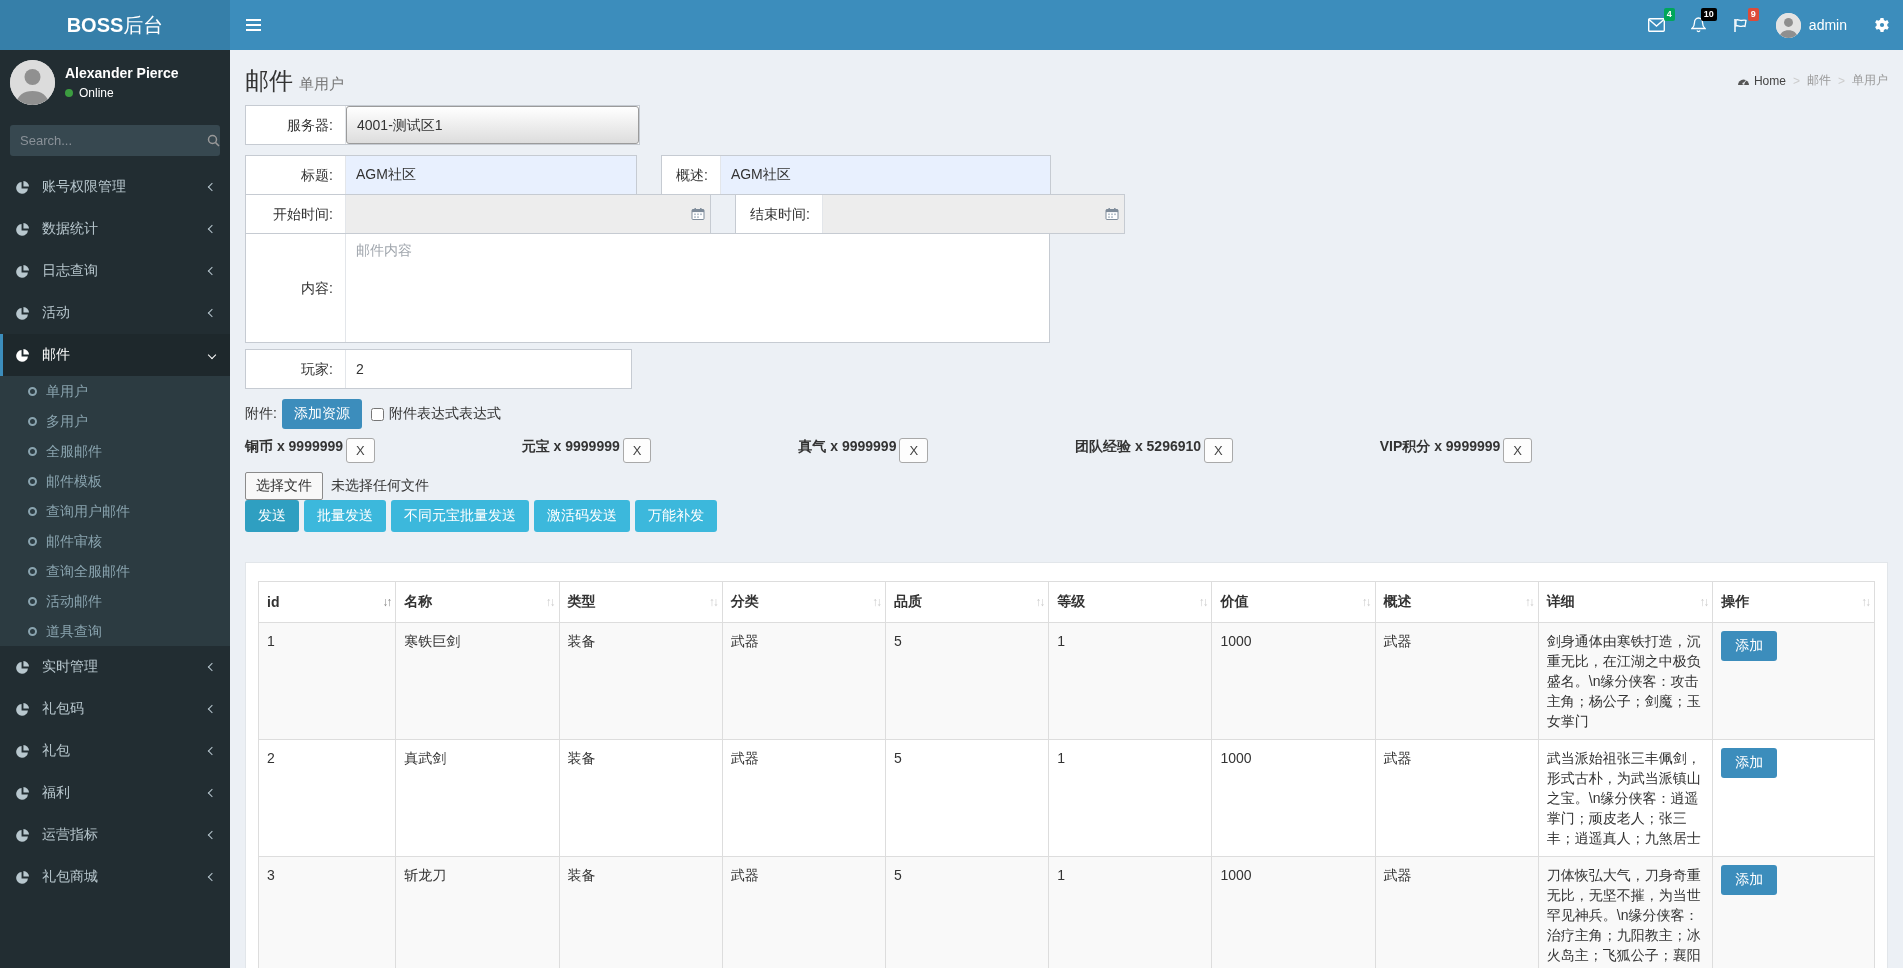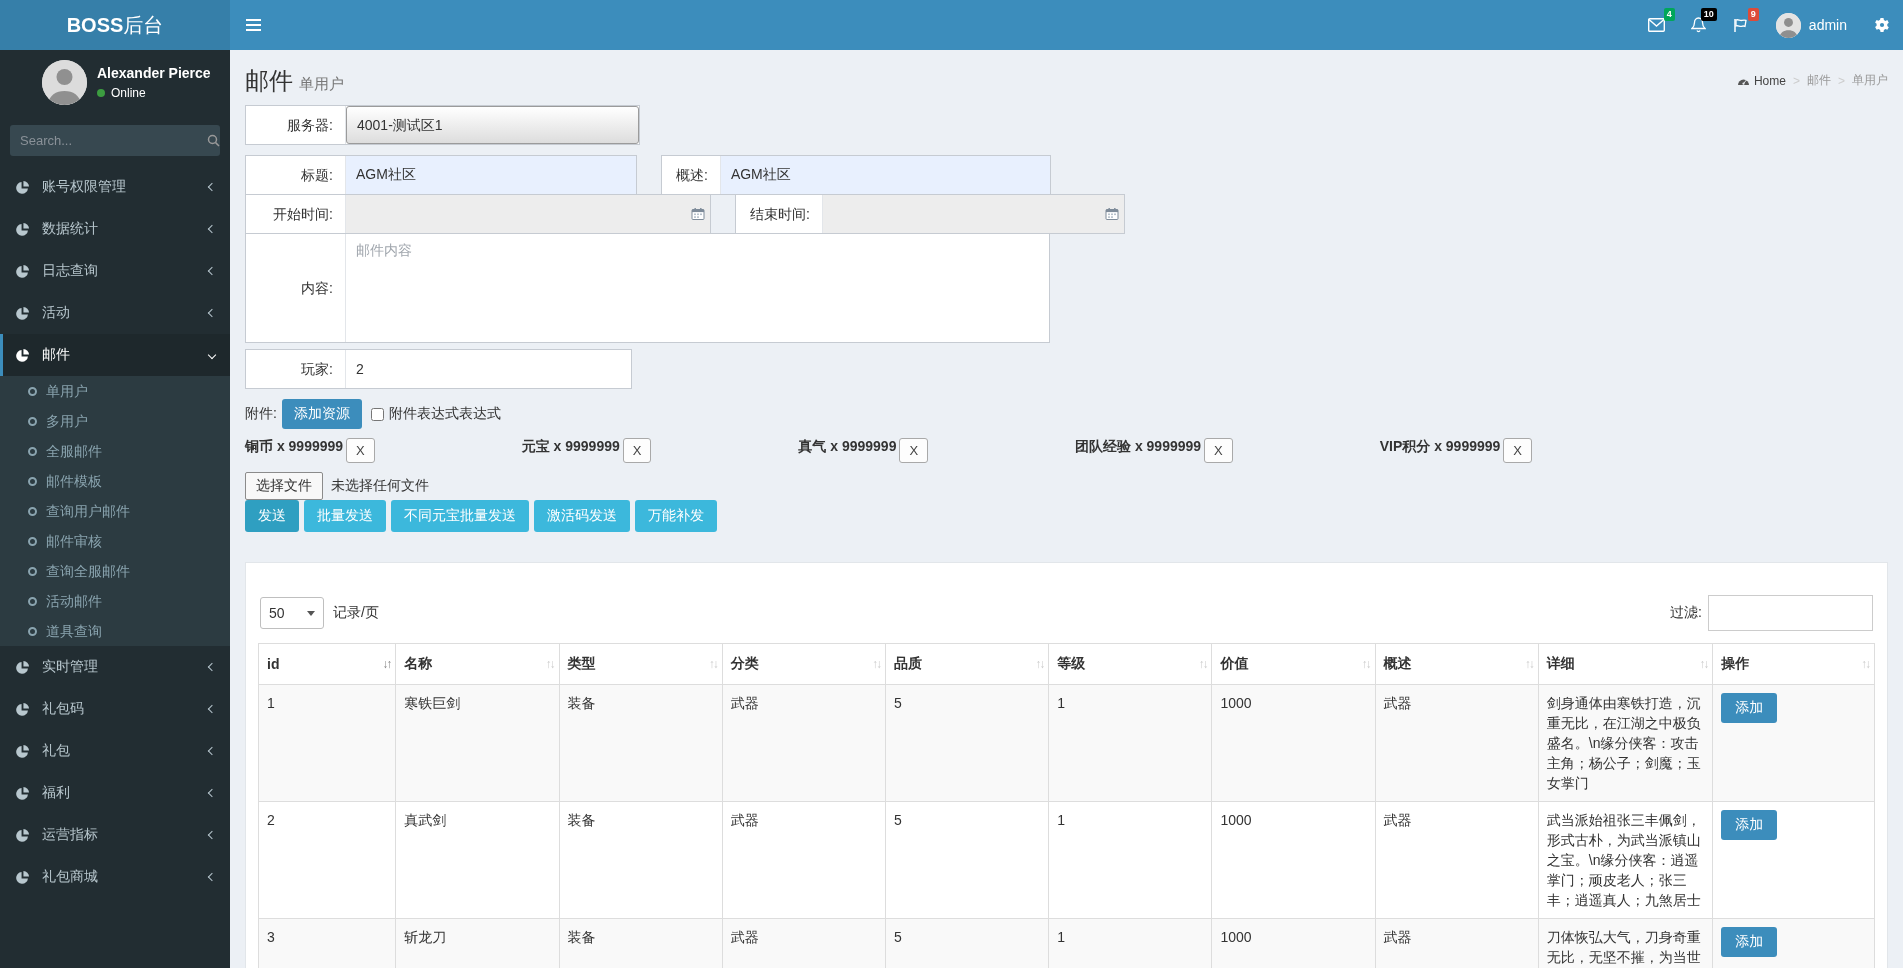--- a/index.html
+++ b/index.html
@@ -16,21 +16,21 @@
   .navbar-right { margin-left:auto; display:flex; align-items:stretch; }
   .nav-icon-item { position:relative; width:42px; display:flex; align-items:center; justify-content:center; color:#fff; cursor:pointer; }
   .nav-badge { position:absolute; top:8px; right:3px; font-size:9px; line-height:1; padding:2px 3px; border-radius:2px; color:#fff; font-weight:bold; }
   .bg-green { background:#00a65a; } .bg-orange { background:#000000; } .bg-red { background:#dd4b39; }
   .nav-user { display:flex; align-items:center; gap:8px; padding:0 14px; color:#fff; cursor:pointer; }
   .avatar-sm { width:25px; height:25px; border-radius:50%; overflow:hidden; background:#e8e8e8; }
   .avatar-lg { width:45px; height:45px; border-radius:50%; overflow:hidden; background:#dcdcdc; flex:0 0 45px; }
 
   
   .main-sidebar { position:fixed; top:50px; left:0; width:230px; height:918px; background:#222d32; z-index:40; }
-  .user-panel { display:flex; gap:10px; padding:10px; align-items:center;margin-left:32px; }
+  .user-panel { display:flex; gap:10px; padding:10px; align-items:center; }
   .user-panel .uname { color:#fff; font-weight:bold; font-size:14px; margin-bottom:5px; }
   .user-panel .ustatus { color:#fff; font-size:12px; display:flex; align-items:center; gap:6px; }
   .dot-green { width:8px; height:8px; border-radius:50%; background:#3c9d40; display:inline-block; }
   .sidebar-search { margin:10px; display:flex; background:#374850; border-radius:3px; overflow:hidden; }
   .sidebar-search input { flex:1; background:transparent; border:none; outline:none; color:#ccc; padding:8px 10px; font-size:13px; font-family:inherit; }
   .sidebar-search input::placeholder { color:#8a9198; }
   .search-btn { width:34px; border:none; background:transparent; color:#999; display:flex; align-items:center; justify-content:center; cursor:pointer; }
   .menu-item { display:flex; align-items:center; padding:12px 15px 12px 12px; color:#b8c7ce; border-left:3px solid transparent; cursor:pointer; font-size:14px; }
   .menu-item .mi-icon { width:20px; margin-right:7px; display:flex; }
   .menu-item .chev { margin-left:auto; border:solid #b8c7ce; border-width:0 1.5px 1.5px 0; padding:2.5px; transform:rotate(135deg); }
@@ -449,21 +449,21 @@
       </span>
       <span class="chip">
         <span class="ctext">元宝 x 9999999</span>
         <button class="x-btn">X</button>
       </span>
       <span class="chip">
         <span class="ctext">真气 x 9999999</span>
         <button class="x-btn">X</button>
       </span>
       <span class="chip">
-        <span class="ctext">团队经验 x 9999999</span>
+        <span class="ctext">团队经验 x 5296910</span>
         <button class="x-btn">X</button>
       </span>
       <span class="chip">
         <span class="ctext">VIP积分 x 9999999</span>
         <button class="x-btn">X</button>
       </span>
     </div>
 
     <div class="file-row">
       <button class="file-btn">选择文件</button>
@@ -473,31 +473,20 @@
     <div class="send-row">
       <button class="btn-cyan first">发送</button>
       <button class="btn-cyan">批量发送</button>
       <button class="btn-cyan">不同元宝批量发送</button>
       <button class="btn-cyan">激活码发送</button>
       <button class="btn-cyan">万能补发</button>
     </div>
   </div>
 
   <div class="items-panel">
-    <div class="table-controls">
-      <div class="page-size">
-        <span>50</span>
-        <span class="caret-down"></span>
-      </div>
-      <span class="records-label">记录/页</span>
-      <div class="filter-box">
-        <span>过滤:</span>
-        <input type="text" style="">
-      </div>
-    </div>
 
     <table class="items">
       <colgroup>
         <col style="width:8.5%">
           <col style="width:10.1%">
           <col style="width:10.1%">
           <col style="width:10.1%">
           <col style="width:10.1%">
         <col style="width:10.1%">
           <col style="width:10.1%">

